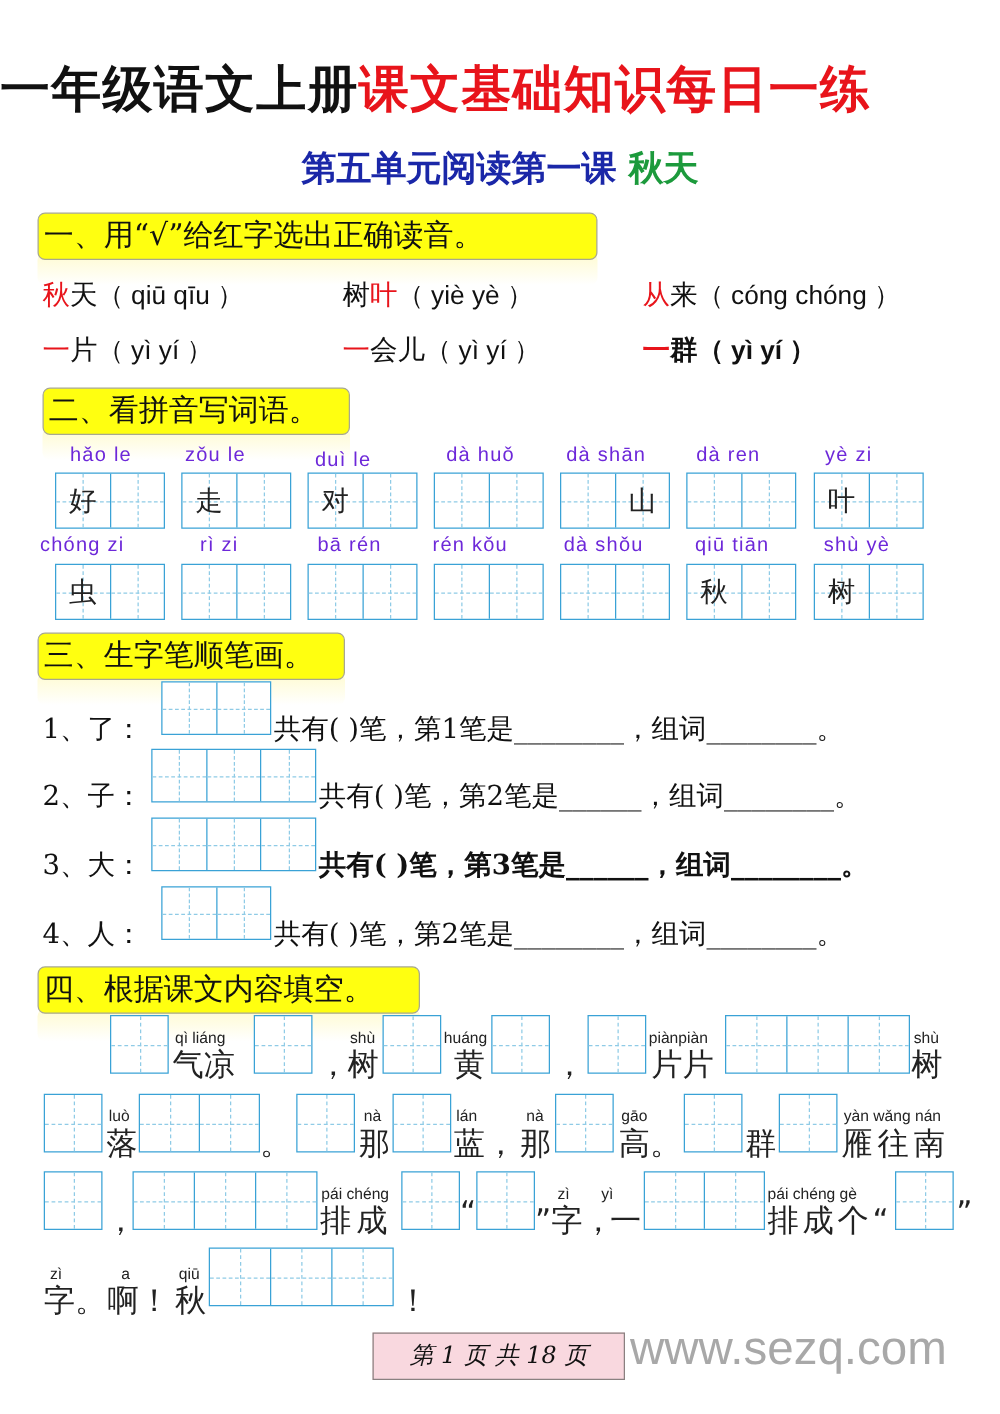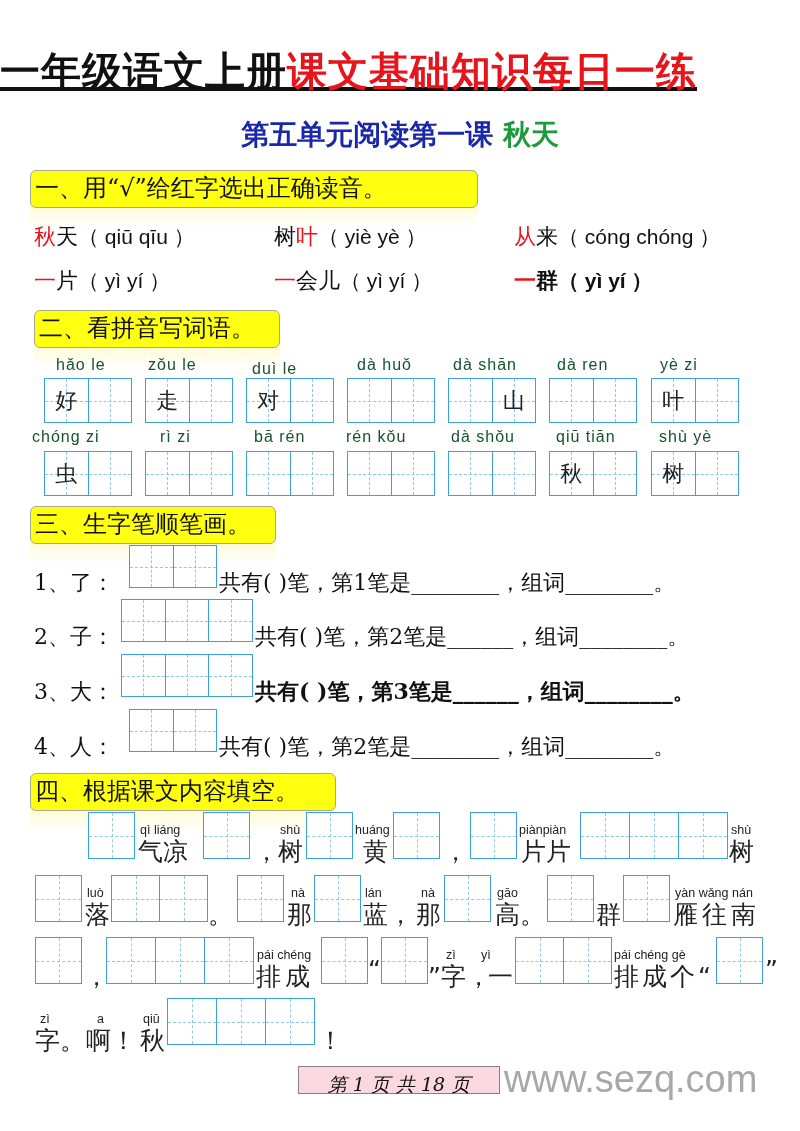--- a/index.html
+++ b/index.html
@@ -1,47 +1,47 @@
 <!DOCTYPE html>
 <html><head>
 <meta charset="utf-8">
 <style>
   * { box-sizing: border-box; margin: 0; padding: 0; }
   html, body { width: 800px; height: 1131px; background: #ffffff; overflow: hidden; }
   body { position: relative; font-family: "DejaVu Sans", sans-serif; color: #111; }
   .abs { position: absolute; }
 
-  .title { top: 44px; left: 0; width: 656px; text-align: center; font-family: "DejaVu Serif", serif; font-weight: bold; font-size: 40px; letter-spacing: 1px; white-space: nowrap; text-decoration: underline; }
+  .title { top: 44px; left: 0; width: 656px; text-align: center; font-family: "DejaVu Serif", serif; font-weight: bold; font-size: 40px; letter-spacing: 1px; white-space: nowrap; }
   .title .black { color: #111; }
   .title .red { color: #e8141b; }
   .subtitle { top: 116px; left: 0; width: 800px; text-align: center; font-family: "DejaVu Serif", serif; font-weight: bold; font-size: 28px; white-space: nowrap; }
   .subtitle .blue { color: #1a27a8; }
   .subtitle .green { color: #1c9a3c; }
 
   .sec-head { height: 38px; background: #ffff10; border: 1.5px solid #a8a890; border-radius: 6px; font-family: "DejaVu Serif", serif; font-weight: normal; font-size: 24px; line-height: 35px; padding-left: 4px; white-space: nowrap; color: #111; }
   .sec-glow { height: 26px; border-radius: 6px; background: linear-gradient(#fffbd0, #ffffff); }
 
   .q1row { font-size: 22px; white-space: nowrap; line-height: 30px; }
   .q1row .red { color: #e8141b; }
   .q1row .py { font-family: "Liberation Sans", sans-serif; font-size: 21px; }
 
-  .pinyin { font-family: "Liberation Sans", sans-serif; font-size: 16px; color: #14532d; white-space: nowrap; letter-spacing: 1px; }
+  .pinyin { font-family: "Liberation Sans", sans-serif; font-size: 16px; color: #6d28d9; white-space: nowrap; letter-spacing: 1px; }
   .gridbox { position: absolute; border: 1.8px solid #3aa2d6; display: flex; background: #fff; }
   .cell { position: relative; flex: 1; border-right: 1.6px solid #3aa2d6; }
   .cell:last-child { border-right: none; }
   .cell::before { content: ""; position: absolute; left: 50%; top: 0; bottom: 0; border-left: 1px dashed #8fcbe6; }
   .cell::after { content: ""; position: absolute; top: 50%; left: 0; right: 0; border-top: 1px dashed #8fcbe6; }
   .cell .ch { position: absolute; left: 0; right: 0; top: 50%; transform: translateY(-50%); text-align: center; font-size: 22px; color: #222; z-index: 2; font-family: "DejaVu Serif", serif; }
 
   .q3row { font-size: 22px; white-space: nowrap; font-family: "DejaVu Serif", serif; }
 
   .q4py { font-family: "Liberation Sans", sans-serif; font-size: 12.5px; color: #222; white-space: nowrap; }
   .q4ch { font-size: 25px; color: #222; white-space: nowrap; font-family: "DejaVu Sans", sans-serif; }
 
-  .footer-page { top: 1066px; left: 298px; width: 202px; height: 28px; background: #f9d8df; border: 1.5px solid #8a8080; font-family: "DejaVu Serif", serif; font-style: italic; font-size: 19px; text-align: center; line-height: 35px; white-space: nowrap; }
+  .footer-page { top: 1066px; left: 298px; width: 202px; height: 38px; background: #f9d8df; border: 1.5px solid #8a8080; font-family: "DejaVu Serif", serif; font-style: italic; font-size: 19px; text-align: center; line-height: 35px; white-space: nowrap; }
   .footer-url { top: 1058px; left: 504px; font-family: "Liberation Sans", sans-serif; font-size: 38px; color: #a8a8a8; white-space: nowrap; }
 </style>
 </head>
 <body>
 
 <div class="abs title">
   <span class="black">一年级语文上册</span><span class="red">课文基础知识每日一练</span>
 </div>
 <div class="abs subtitle">
   <span class="blue">第五单元阅读第一课</span>&nbsp;<span class="green">秋天</span>

